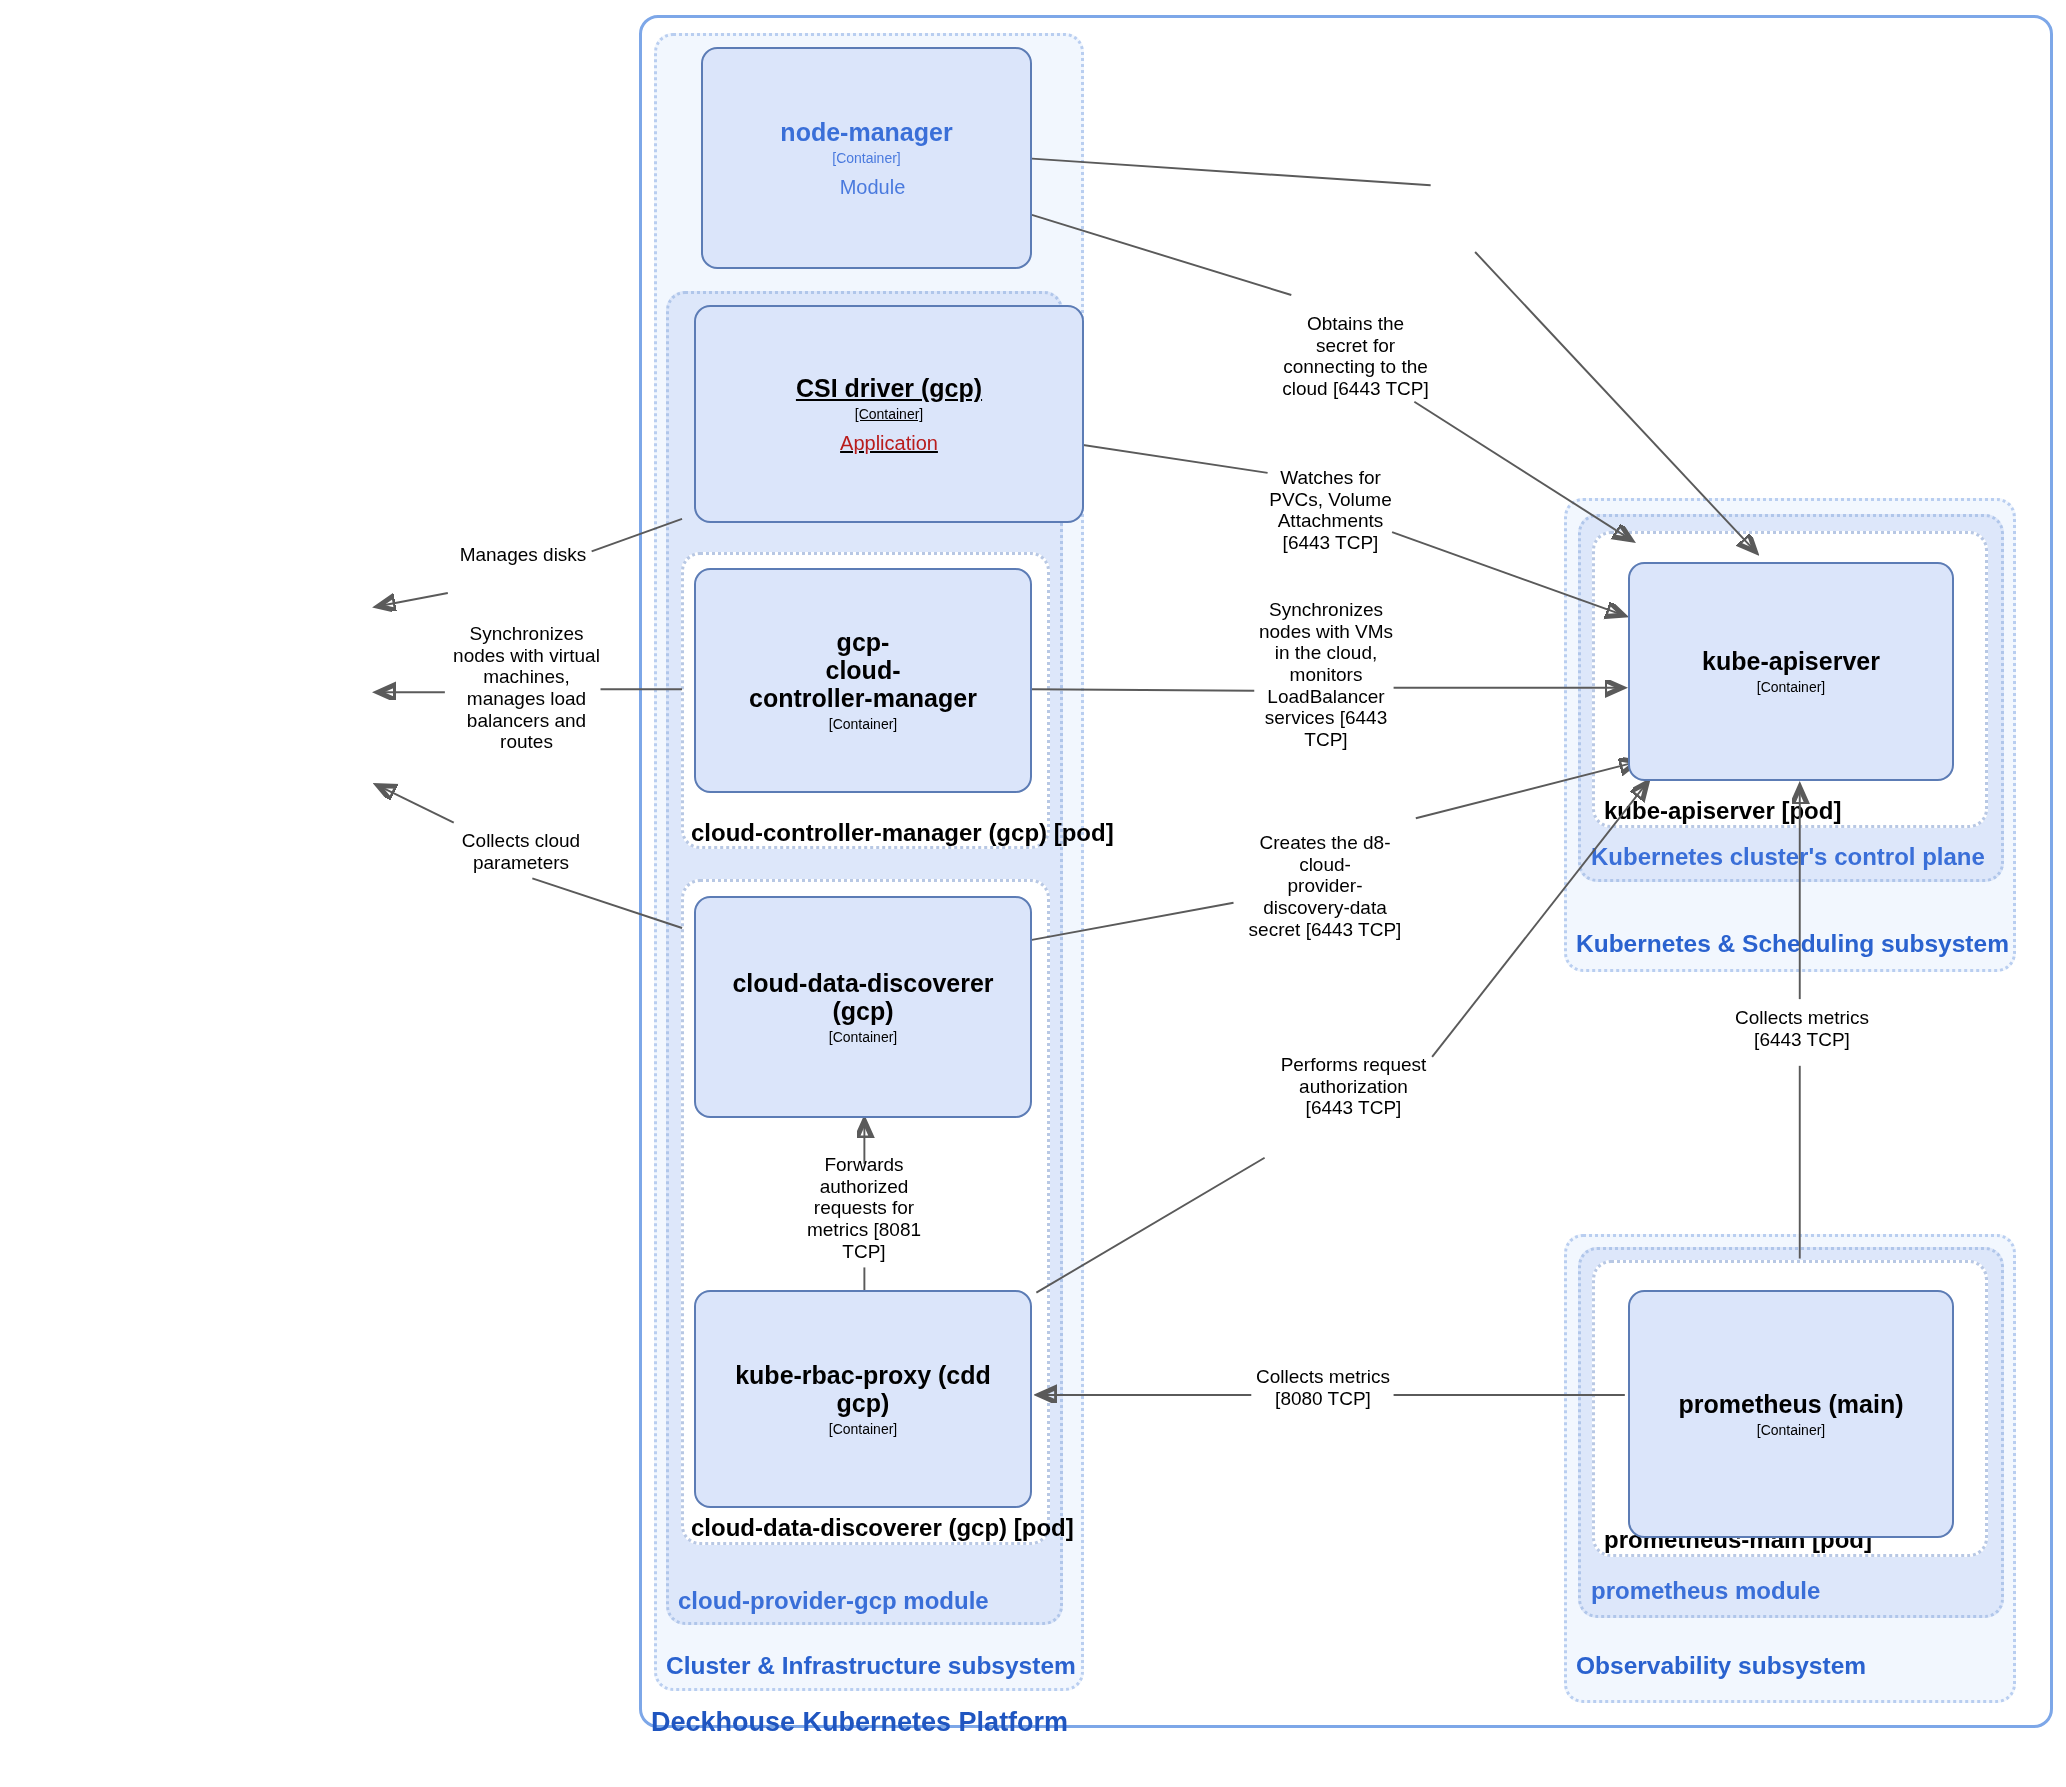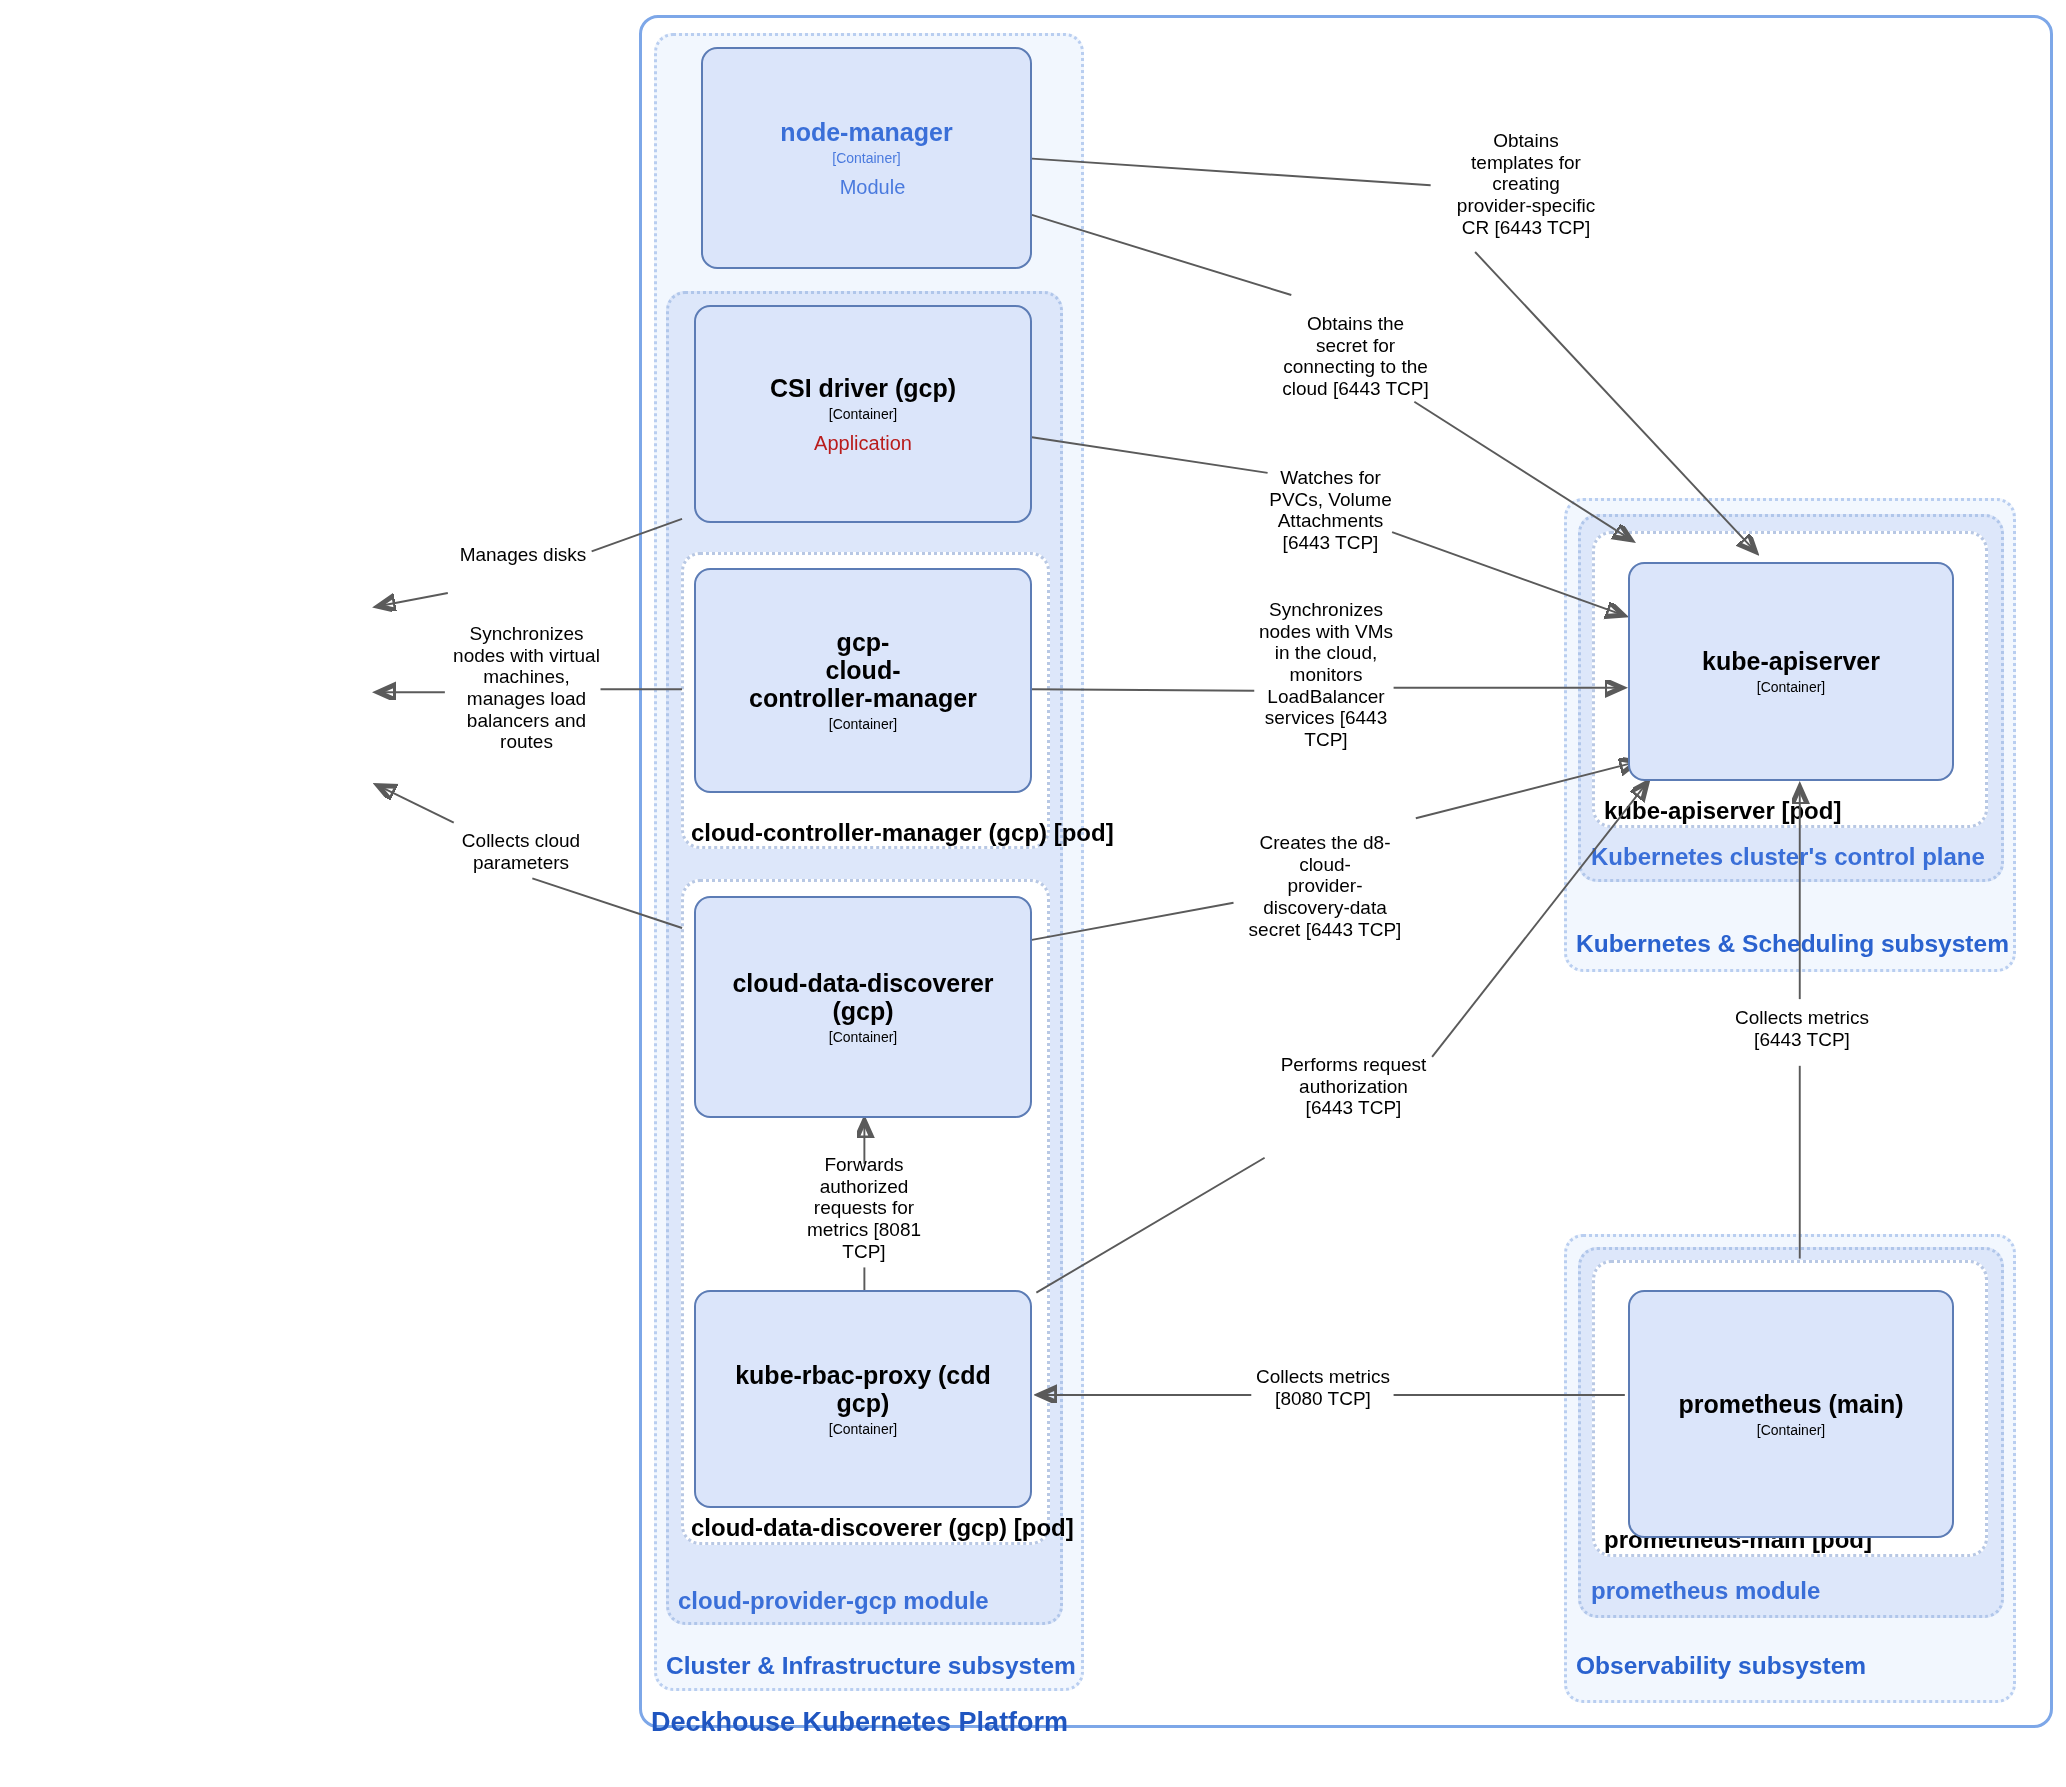--- a/index.html
+++ b/index.html
@@ -157,21 +157,21 @@
     <line x1="2192" y1="1882" x2="1880" y2="1882"></line>
     <line x1="1688" y1="1882" x2="1402" y2="1882" marker-end="url(#arw)"></line>
   </svg>
 
   <div class="elem blue-title" style="left:701px; top:47px; width:331px; height:222px;">
     <div class="e-name">node-manager</div>
     <div class="e-type">[Container]</div>
     <div class="e-desc">Module</div>
   </div>
 
-  <div class="elem" style="left:694px; top:305px; width:338px; height:218px;">
+  <div class="elem" style="left:694px; top:305px; width:390px; height:218px;text-decoration:underline;">
     <div class="e-name">CSI driver (gcp)</div>
     <div class="e-type">[Container]</div>
     <div class="e-desc">Application</div>
   </div>
 
   <div class="elem" style="left:694px; top:568px; width:338px; height:225px;">
     <div class="e-name" style="white-space:pre-line;">gcp-
 cloud-
 controller-manager</div>
     <div class="e-type">[Container]</div>
@@ -193,25 +193,20 @@
     <div class="e-name">kube-apiserver</div>
     <div class="e-type">[Container]</div>
   </div>
 
   <div class="elem" style="left:1628px; top:1290px; width:326px; height:248px;">
     <div class="e-name">prometheus (main)</div>
     <div class="e-type">[Container]</div>
   </div>
 
 
-  <div class="edge-label" style="left:1437px; top:130px; width:178px;">Obtains
-templates for
-creating
-provider-specific
-CR [6443 TCP]</div>
 
   <div class="edge-label" style="left:1277px; top:313px; width:157px;">Obtains the
 secret for
 connecting to the
 cloud [6443 TCP]</div>
 
   <div class="edge-label" style="left:1269px; top:467px; width:123px;">Watches for
 PVCs, Volume
 Attachments
 [6443 TCP]</div>

